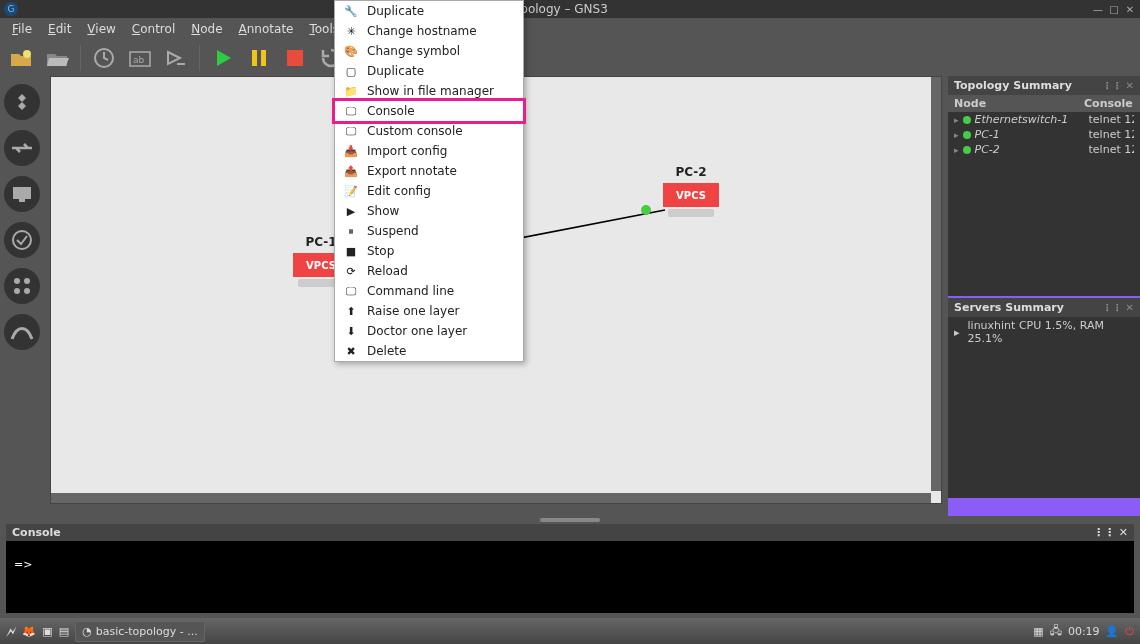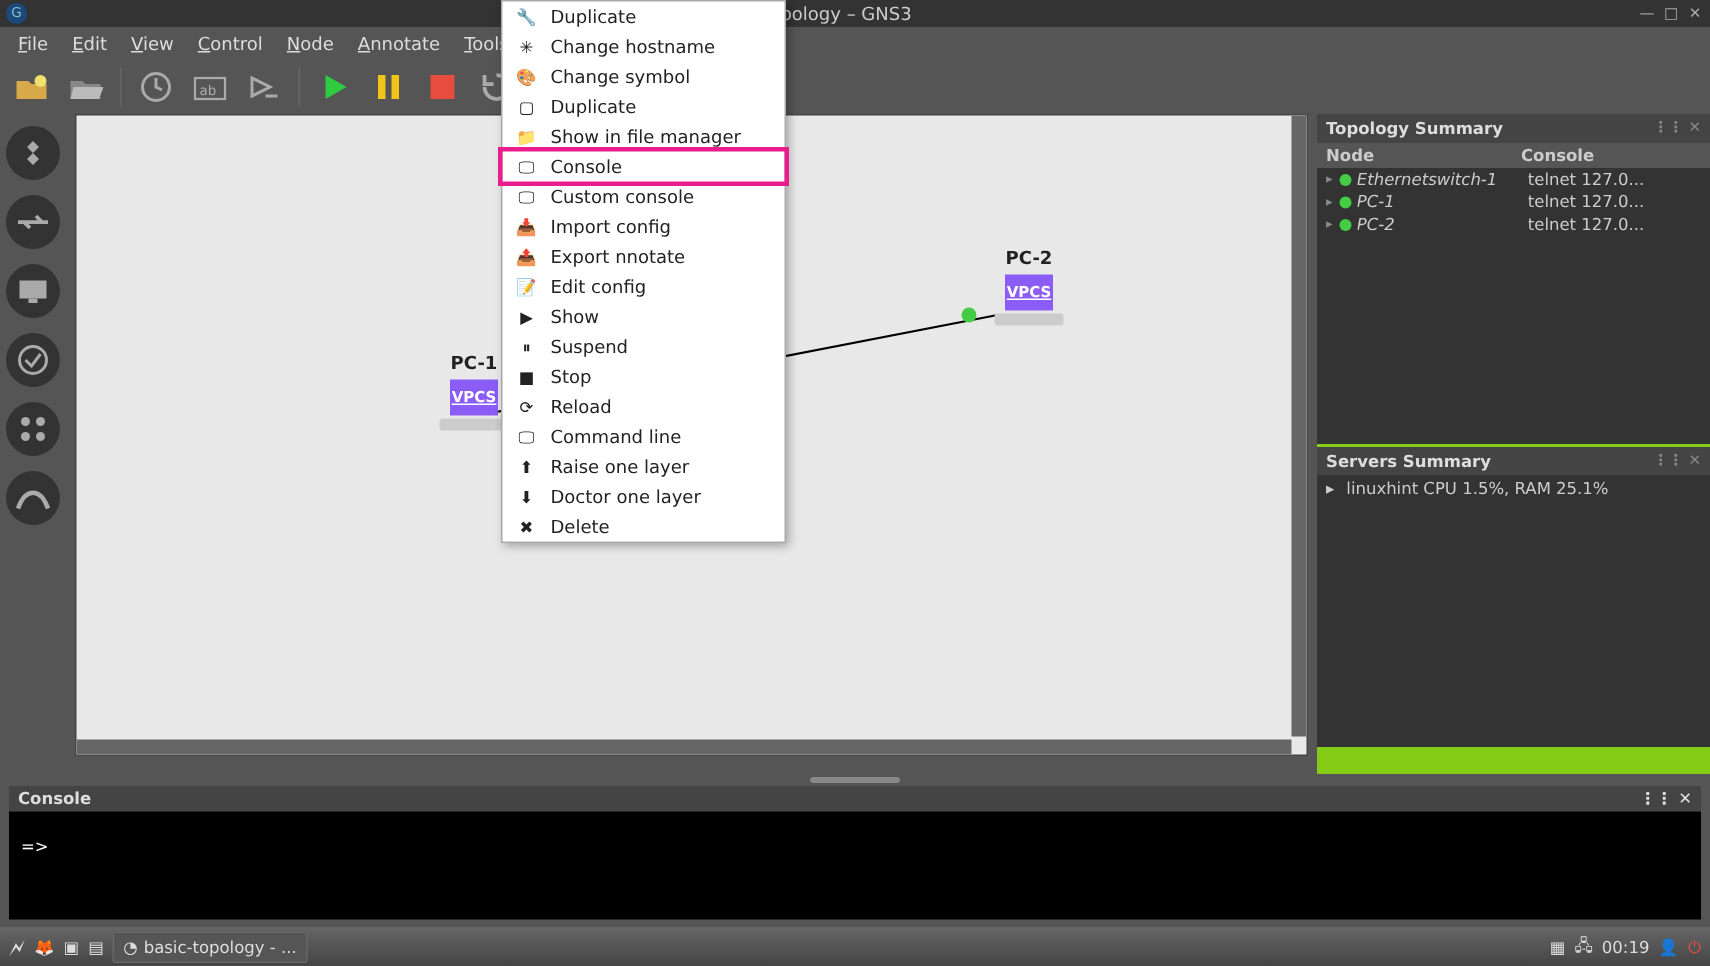--- a/index.html
+++ b/index.html
@@ -26,24 +26,24 @@
 
 .mainrow { display: flex; height: 440px; background: #555; }
 .leftdock { width: 44px; background: #555; display: flex; flex-direction: column; align-items: center; gap: 10px; padding-top: 8px; }
 .leftdock .dbtn { width: 36px; height: 36px; border-radius: 50%; background: #333; display: flex; align-items: center; justify-content: center; color: #aaa; cursor: pointer; }
 
 .canvas-wrap { flex: 1; position: relative; background: #555; padding: 0 6px; }
 .canvas { background: #e8e8e8; width: 100%; height: calc(100% - 12px); position: relative; overflow: hidden; border: 1px solid #444; }
 
 .node { position: absolute; text-align: center; }
 .node .nlabel { font-size: 12px; font-weight: bold; color: #222; margin-bottom: 4px; }
-.node .nbox { width: 32px; height: 24px; background: #8b5cf6; color: #fff; font-size: 10px; font-weight: bold; display: flex; align-items: center; justify-content: center; margin: 0 auto; text-decoration: underline; }
+.node .nbox { width: 56px; height: 24px; background: #ef4444; color: #fff; font-size: 10px; font-weight: bold; display: flex; align-items: center; justify-content: center; margin: 0 auto; }
 .node .stand { width: 46px; height: 8px; background: #ccc; border-radius: 2px; margin: 2px auto 0; }
 
-.rightcol { width: 262px; background: #84cc16; display: flex; flex-direction: column; }
+.rightcol { width: 192px; background: #8b5cf6; display: flex; flex-direction: column; }
 .panel { background: #333; margin-bottom: 2px; flex-shrink: 0; }
 .panel .phead { background: #444; color: #ddd; font-weight: bold; font-size: 11px; padding: 3px 6px; display: flex; justify-content: space-between; align-items: center; }
 .panel .phead .pclose { cursor: pointer; color: #888; font-size: 10px; }
 .panel .pbody { background: #333; color: #ccc; font-size: 11px; }
 .topo-head { display: flex; background: #555; color: #ccc; font-size: 11px; font-weight: bold; }
 .topo-head > div { padding: 2px 6px; }
 .th-node { width: 130px; }
 .th-con { flex: 1; }
 .topo-row { display: flex; padding: 1px 6px; align-items: center; gap: 4px; }
 .topo-row .arrow { color: #888; font-size: 9px; }

